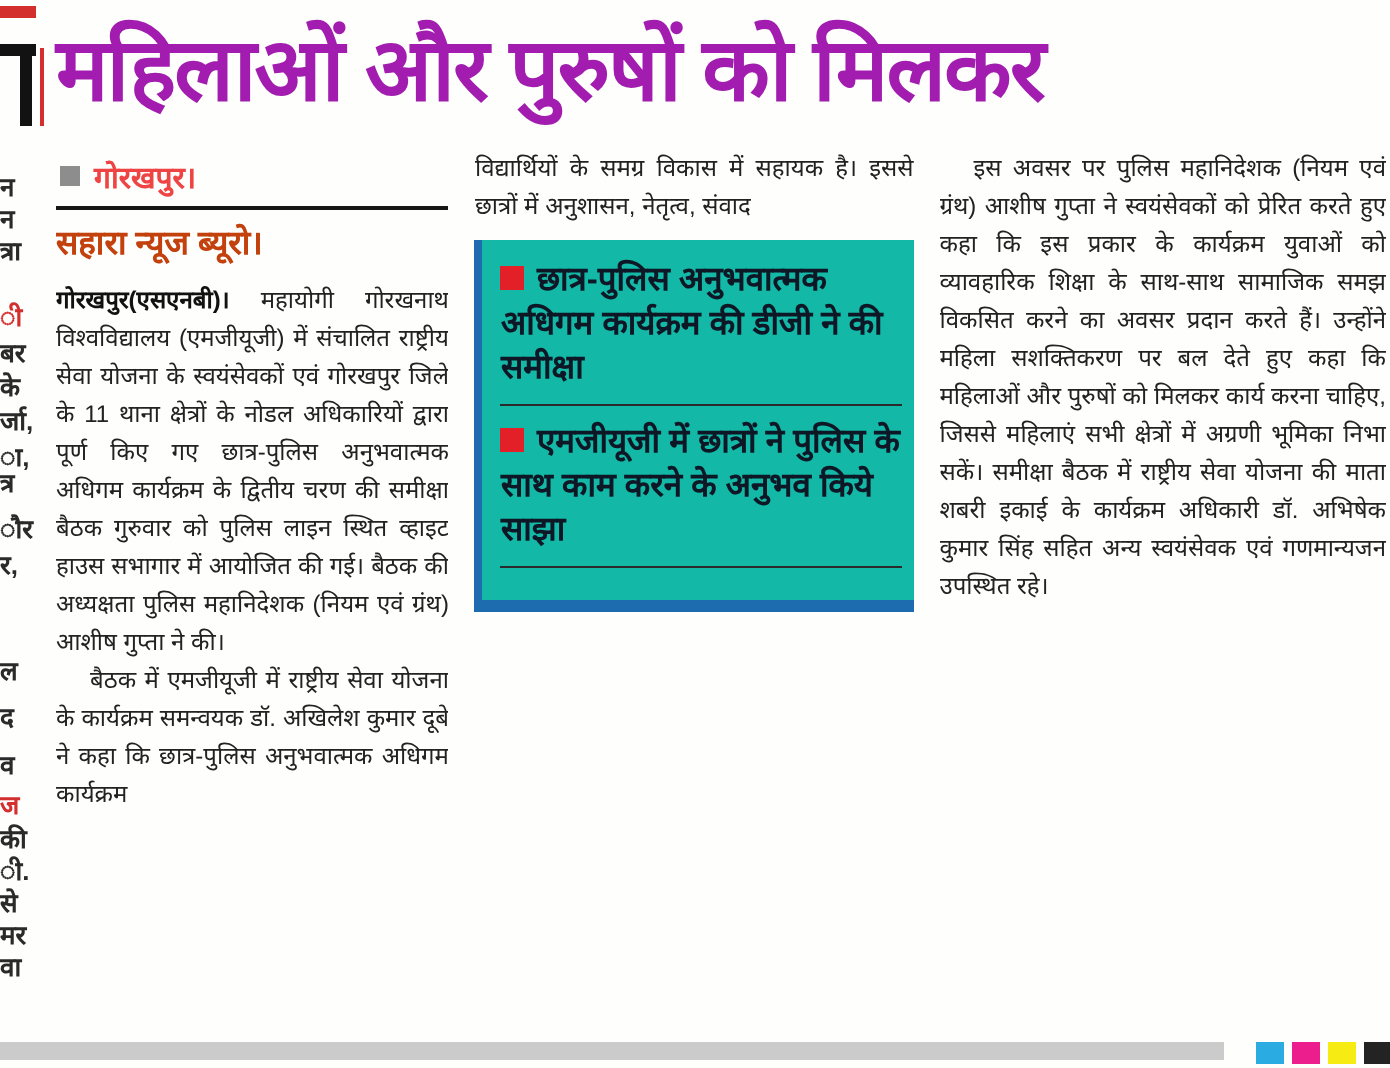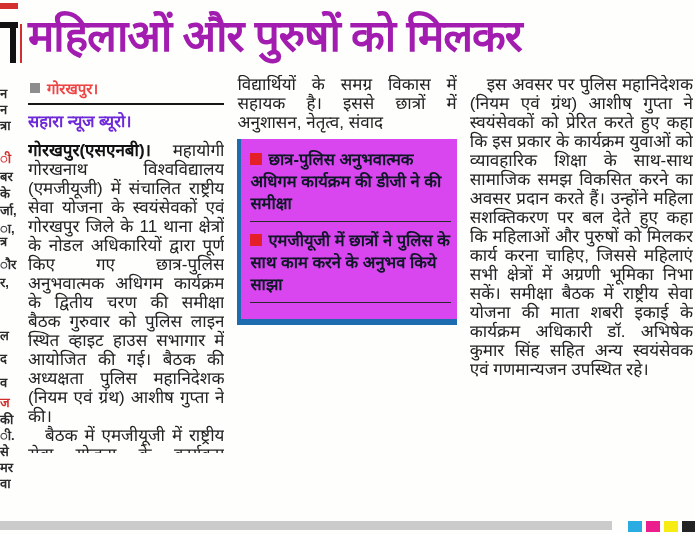--- a/index.html
+++ b/index.html
@@ -30,30 +30,30 @@
   .columns { display:flex; gap:13px; margin-top:9px; height:378px; overflow:hidden; }
   .col { overflow:hidden; }
   .col1 { width:198px; }
   .col2 { width:221px; }
   .col3 { width:225px; }
 
   .dateline { display:flex; align-items:center; gap:7px; padding:3px 0 5px 2px; }
   .sq-gray { width:10px; height:10px; background:#8d8d8d; flex:0 0 auto; }
   .dateline-text { font-weight:bold; font-size:15px; color:#ef4444; }
   .rule { border-top:2px solid #171717; }
-  .byline { font-weight:bold; font-size:16.5px; color:#6d28d9; padding:4px 0 9px 0; }
+  .byline { font-weight:bold; font-size:16.5px; color:#c2410c; padding:4px 0 9px 0; }
 
-  .body-p { font-size:17px; line-height:19px; text-align:justify; color:#222; }
+  .body-p { font-size:12px; line-height:19px; text-align:justify; color:#222; }
   .body-p .lead { font-weight:bold; color:#111; }
   .indent { text-indent:17px; }
 
   
   .hbox {
     margin:7px 0 8px 0;
-    background:#d946ef;
+    background:#14b8a6;
     border-left:4px solid #1e6cb0;
     border-bottom:6px solid #1e6cb0;
     padding:9px 6px 9px 9px;
   }
   .hitem { font-weight:bold; font-size:16.5px; line-height:22px; color:#0e1726; text-align:left; }
   .hsep { border-top:1.5px solid #2a2a2a; margin:7px 0; }
   .sq-red { display:inline-block; width:12px; height:12px; background:#e32028; margin-right:6px; }
 
   
   .bottom-bar { position:absolute; left:0; top:521px; width:612px; height:9px; background:#cbcbcb; }

